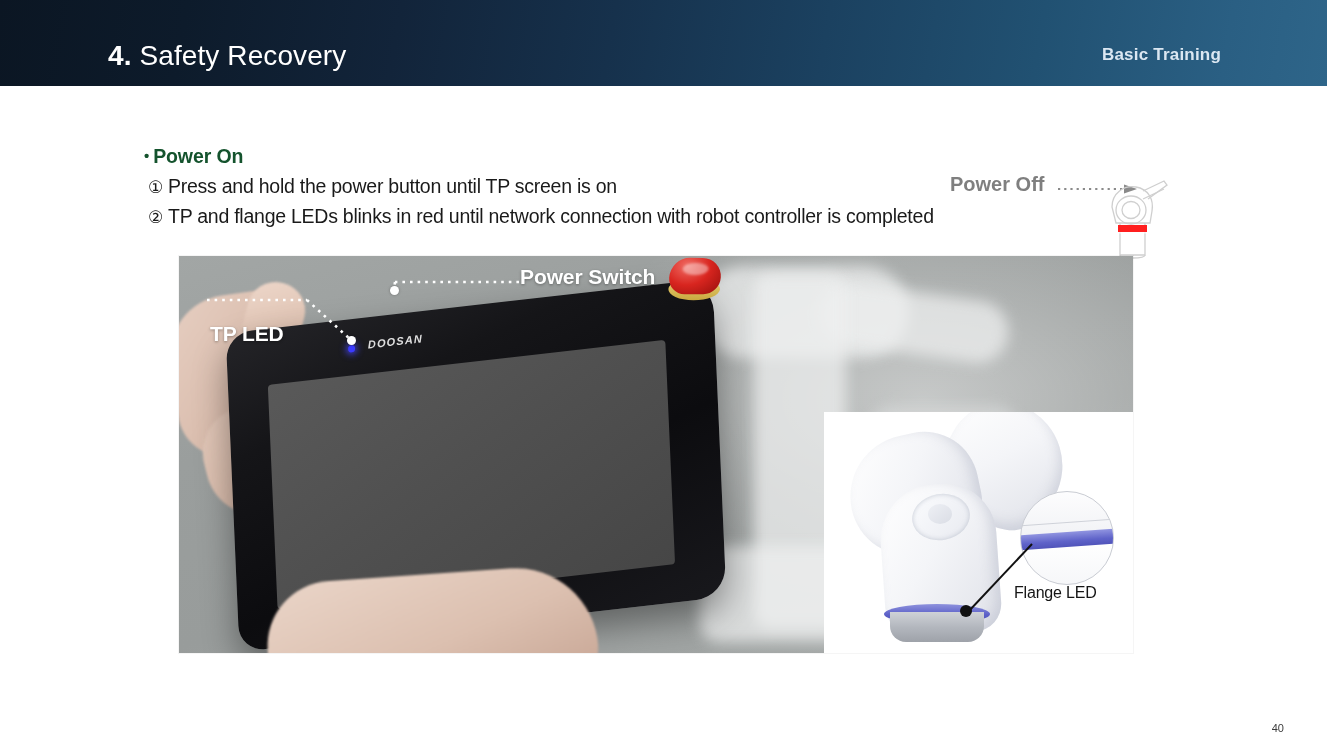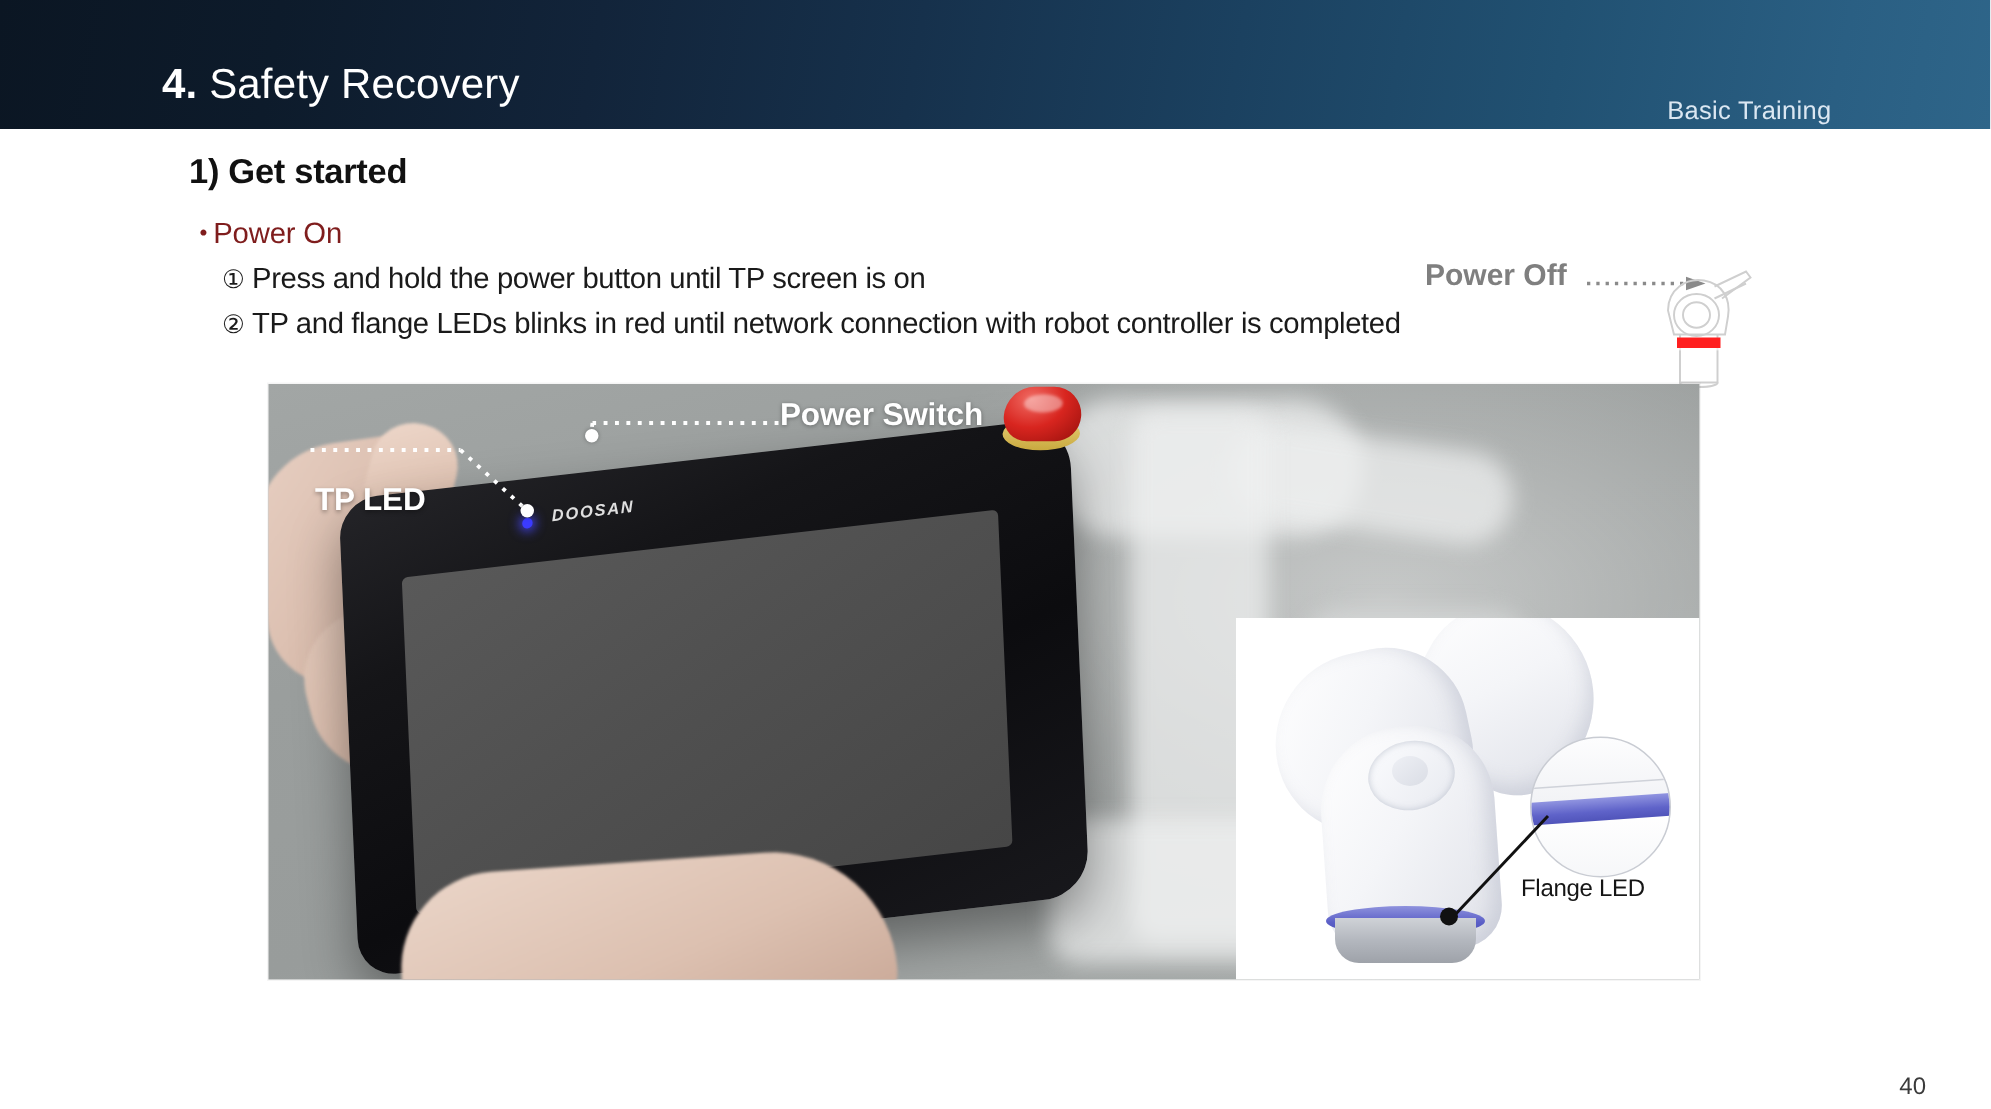--- a/index.html
+++ b/index.html
@@ -45,47 +45,47 @@
     font-weight: 400;
     letter-spacing: 0.1px;
     white-space: nowrap;
   }
   #header-title .num {
     font-weight: 700;
   }
   #header-right {
     position: absolute;
     right: 106px;
-    top: 64px;
+    top: 45px;
     color: #dbe7f2;
     font-size: 17px;
-    font-weight: 400;
+    font-weight: 700;
     letter-spacing: 0.2px;
     white-space: nowrap;
     margin-left: 36px;
   }
 
   
   #section-heading {
     position: absolute;
     left: 126px;
     top: 101px;
     font-size: 23px;
     font-weight: 700;
     color: #111111;
     letter-spacing: -0.2px;
     white-space: nowrap;
   }
   #bullet-power-on {
     position: absolute;
-    left: 133px;
+    left: 144px;
     top: 145px;
     font-size: 19.5px;
-    font-weight: 400;
-    color: #7f1d1d;
+    font-weight: 700;
+    color: #14532d;
     letter-spacing: -0.1px;
     white-space: nowrap;
   }
   #bullet-power-on .dot {
     font-size: 15px;
     vertical-align: 2px;
     margin-right: 4px;
   }
   .step-line {
     position: absolute;
@@ -388,39 +388,38 @@
     font-weight: 400;
     letter-spacing: -0.2px;
     white-space: nowrap;
   }
 
   
   #page-number {
     position: absolute;
     right: 43px;
     bottom: 5px;
-    font-size: 16px;
+    font-size: 11px;
     color: #3b3b3b;
     font-weight: 400;
   }
 </style>
 </head>
 <body>
 
 <div id="slide">
 
   <div id="header-bar">
     <div id="header-title">
       <span class="num">4.</span>
       <span>Safety Recovery</span>
     </div>
     <div id="header-right">Basic Training</div>
   </div>
 
-  <div id="section-heading">1) Get started</div>
 
   <div id="bullet-power-on">
     <span class="dot">•</span><span>Power On</span>
   </div>
 
   <div class="step-line" id="step-1">
     <span class="circled">①</span><span>Press and hold the power button until TP screen is on</span>
   </div>
 
   <div class="step-line" id="step-2">

